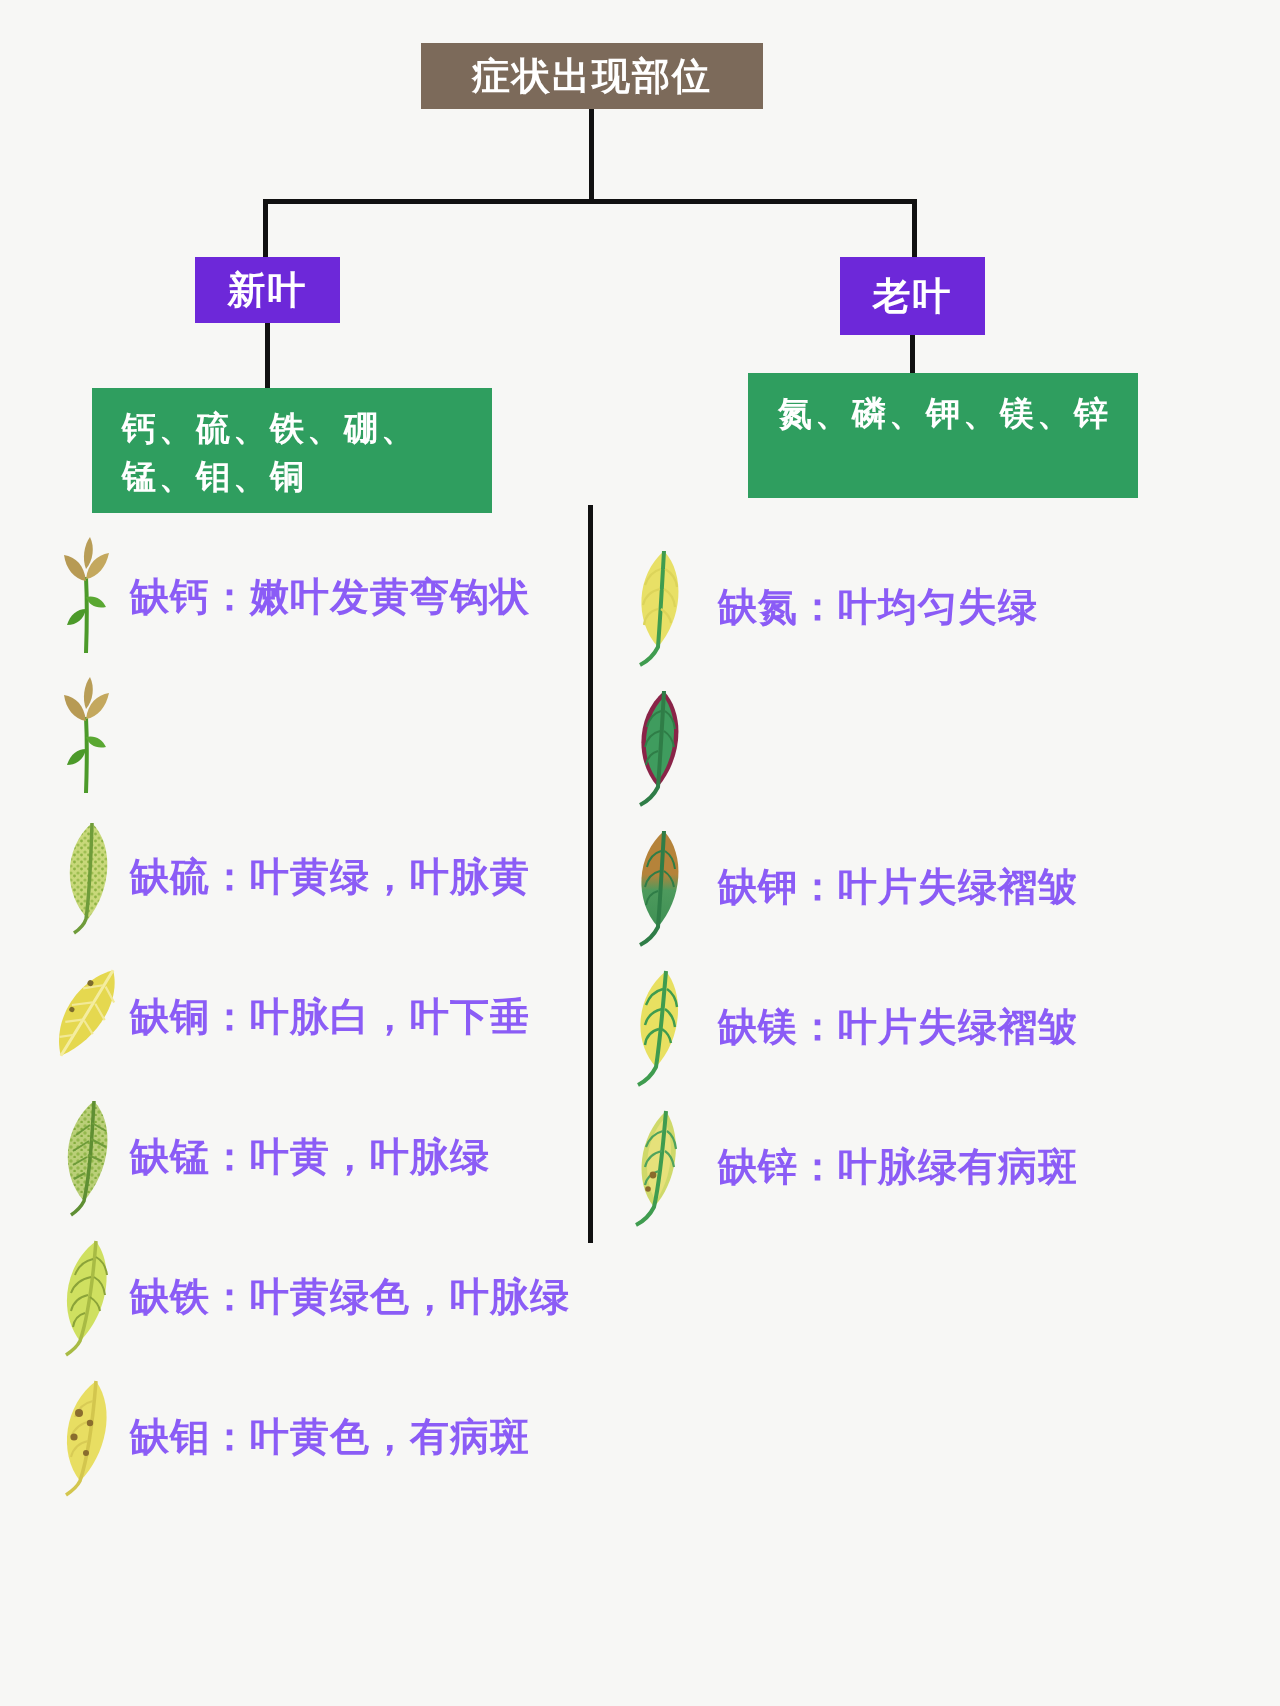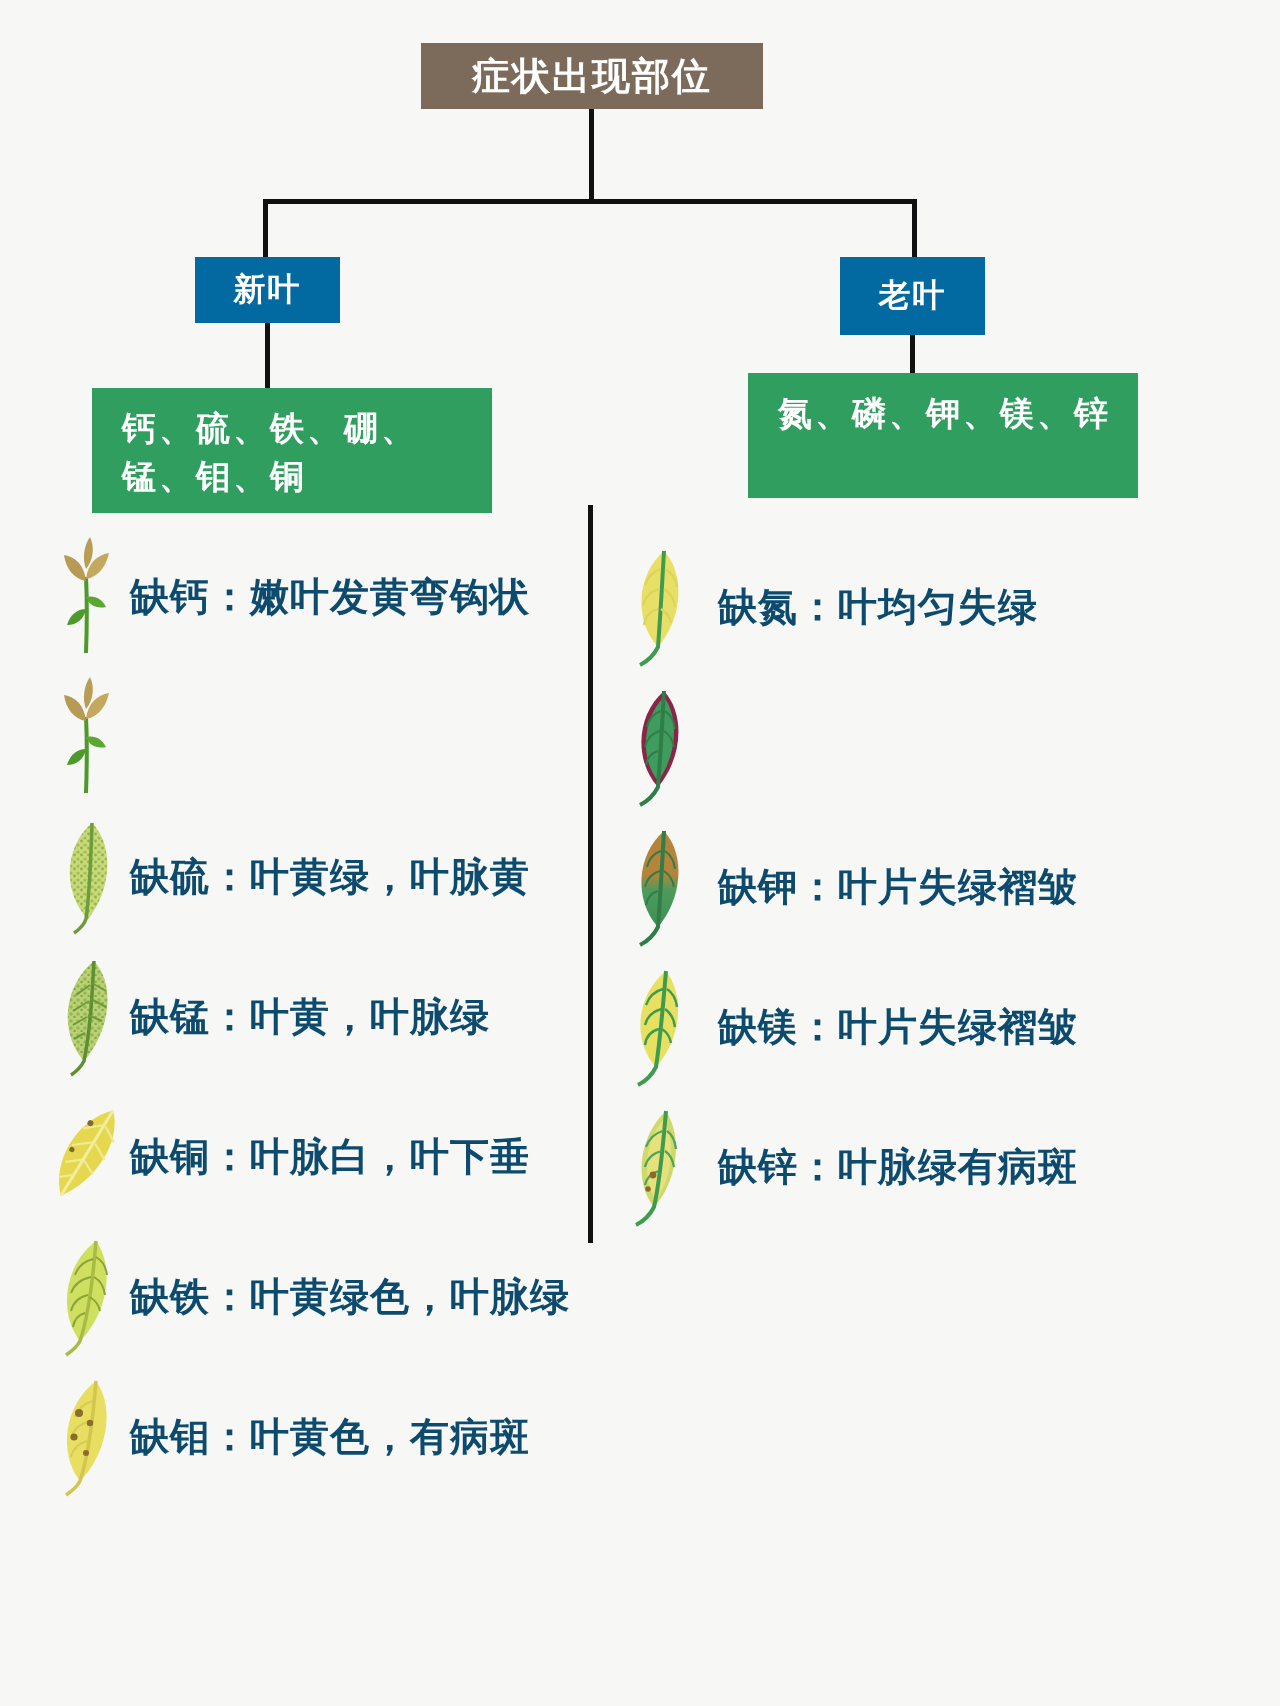--- a/index.html
+++ b/index.html
@@ -21,22 +21,22 @@
     letter-spacing:2px;
     box-sizing:border-box;
     z-index:3;
   }
   .node-root{
     left:421px;top:43px;width:342px;height:66px;
     background:#7c6a5a;
     font-size:38px;
   }
   .node-branch{
-    background:#0369a1;
-    font-size:32px;
+    background:#6d28d9;
+    font-size:38px;
   }
   #node-new{left:195px;top:257px;width:145px;height:66px;}
   #node-old{left:840px;top:257px;width:145px;height:78px;}
 
   .node-group{
     position:absolute;
     background:#2f9e5f;
     color:#fff;
     font-size:34px;
     font-weight:700;
@@ -74,21 +74,21 @@
   .item-icon{
     width:76px;height:124px;
     flex:0 0 76px;
     position:relative;
     display:block;
   }
   .item-icon svg{display:block;width:100%;height:100%;}
 
   .item-label{
     font-size:39px;
-    color:#0c4a6e;
+    color:#8b5cf6;
     font-weight:700;
     letter-spacing:1px;
     white-space:nowrap;
     margin-left:6px;
   }
   #col-right .item-label{margin-left:22px;}
 </style>
 </head>
 <body>
 
@@ -147,55 +147,55 @@
               <rect width="7" height="7" fill="#c8d87a"></rect>
               <circle cx="2" cy="2" r="1.6" fill="#9fbf52"></circle>
               <circle cx="5.5" cy="5" r="1.4" fill="#8fb544"></circle>
             </pattern>
           </defs>
           <path d="M44 8 C66 30 64 74 40 104 C16 80 14 34 44 8 Z" fill="url(#mot1)"></path>
           <path d="M44 8 C43 40 42 76 38 104 C36 110 32 114 26 118" stroke="#6f9c3a" stroke-width="3.5" fill="none"></path>
         </svg>
       </span>
       <span class="item-label">缺硫：叶黄绿，叶脉黄</span>
+    </div>
+
+    <div class="item">
+      <span class="item-icon">
+        <svg viewBox="0 0 76 124">
+          <g transform="rotate(28 38 62)">
+            <path d="M40 8 C62 32 58 78 34 108 C10 82 12 34 40 8 Z" fill="#e5d84f"></path>
+            <path d="M40 8 C38 44 36 80 34 108" stroke="#f4eda0" stroke-width="3" fill="none"></path>
+            <path d="M38 26 L22 38 M37 46 L20 58 M36 66 L22 76 M35 84 L24 92" stroke="#f2e997" stroke-width="2.2" fill="none"></path>
+            <path d="M41 26 L56 36 M40 46 L56 56 M38 66 L52 74" stroke="#f2e997" stroke-width="2.2" fill="none"></path>
+            <circle cx="26" cy="30" r="3" fill="#7d6b2d"></circle>
+            <circle cx="22" cy="62" r="2.6" fill="#7d6b2d"></circle>
+          </g>
+        </svg>
+      </span>
+      <span class="item-label">缺铜：叶脉白，叶下垂</span>
     </div>
 
     <div class="item">
       <span class="item-icon">
         <svg viewBox="0 0 76 124">
           <defs>
             <pattern id="mot2" width="7" height="7" patternUnits="userSpaceOnUse">
               <rect width="7" height="7" fill="#bacf78"></rect>
               <circle cx="2" cy="3" r="1.7" fill="#93b84c"></circle>
               <circle cx="5.6" cy="6" r="1.3" fill="#84ad3e"></circle>
             </pattern>
           </defs>
           <path d="M46 6 C68 30 62 76 36 106 C12 80 14 32 46 6 Z" fill="url(#mot2)"></path>
           <path d="M46 6 C44 42 42 78 36 106 C33 112 29 116 23 120" stroke="#5f8f33" stroke-width="3.5" fill="none"></path>
           <path d="M42 30 L28 40 M41 46 L25 56 M39 62 L25 70 M37 78 L26 84" stroke="#6d9b39" stroke-width="2" fill="none"></path>
           <path d="M44 28 L58 36 M43 44 L58 52 M40 60 L54 66" stroke="#6d9b39" stroke-width="2" fill="none"></path>
         </svg>
       </span>
       <span class="item-label">缺锰：叶黄，叶脉绿</span>
-    </div>
-
-    <div class="item">
-      <span class="item-icon">
-        <svg viewBox="0 0 76 124">
-          <g transform="rotate(28 38 62)">
-            <path d="M40 8 C62 32 58 78 34 108 C10 82 12 34 40 8 Z" fill="#e5d84f"></path>
-            <path d="M40 8 C38 44 36 80 34 108" stroke="#f4eda0" stroke-width="3" fill="none"></path>
-            <path d="M38 26 L22 38 M37 46 L20 58 M36 66 L22 76 M35 84 L24 92" stroke="#f2e997" stroke-width="2.2" fill="none"></path>
-            <path d="M41 26 L56 36 M40 46 L56 56 M38 66 L52 74" stroke="#f2e997" stroke-width="2.2" fill="none"></path>
-            <circle cx="26" cy="30" r="3" fill="#7d6b2d"></circle>
-            <circle cx="22" cy="62" r="2.6" fill="#7d6b2d"></circle>
-          </g>
-        </svg>
-      </span>
-      <span class="item-label">缺铜：叶脉白，叶下垂</span>
     </div>
 
     <div class="item">
       <span class="item-icon">
         <svg viewBox="0 0 76 124">
           <path d="M48 6 C68 34 58 80 32 106 C10 78 16 30 48 6 Z" fill="#cfe060"></path>
           <path d="M48 6 C45 44 40 82 32 106 C29 112 24 116 18 120" stroke="#a8bb44" stroke-width="3.5" fill="none"></path>
           <path d="M45 24 C36 26 30 32 27 40 M43 42 C33 44 26 50 23 58 M40 60 C31 62 25 68 23 76 M37 78 C30 80 26 85 25 92" stroke="#8ba339" stroke-width="2" fill="none"></path>
           <path d="M48 22 C55 26 58 32 59 40 M46 42 C53 46 56 52 57 60 M42 62 C48 66 51 70 52 76" stroke="#8ba339" stroke-width="2" fill="none"></path>
         </svg>

